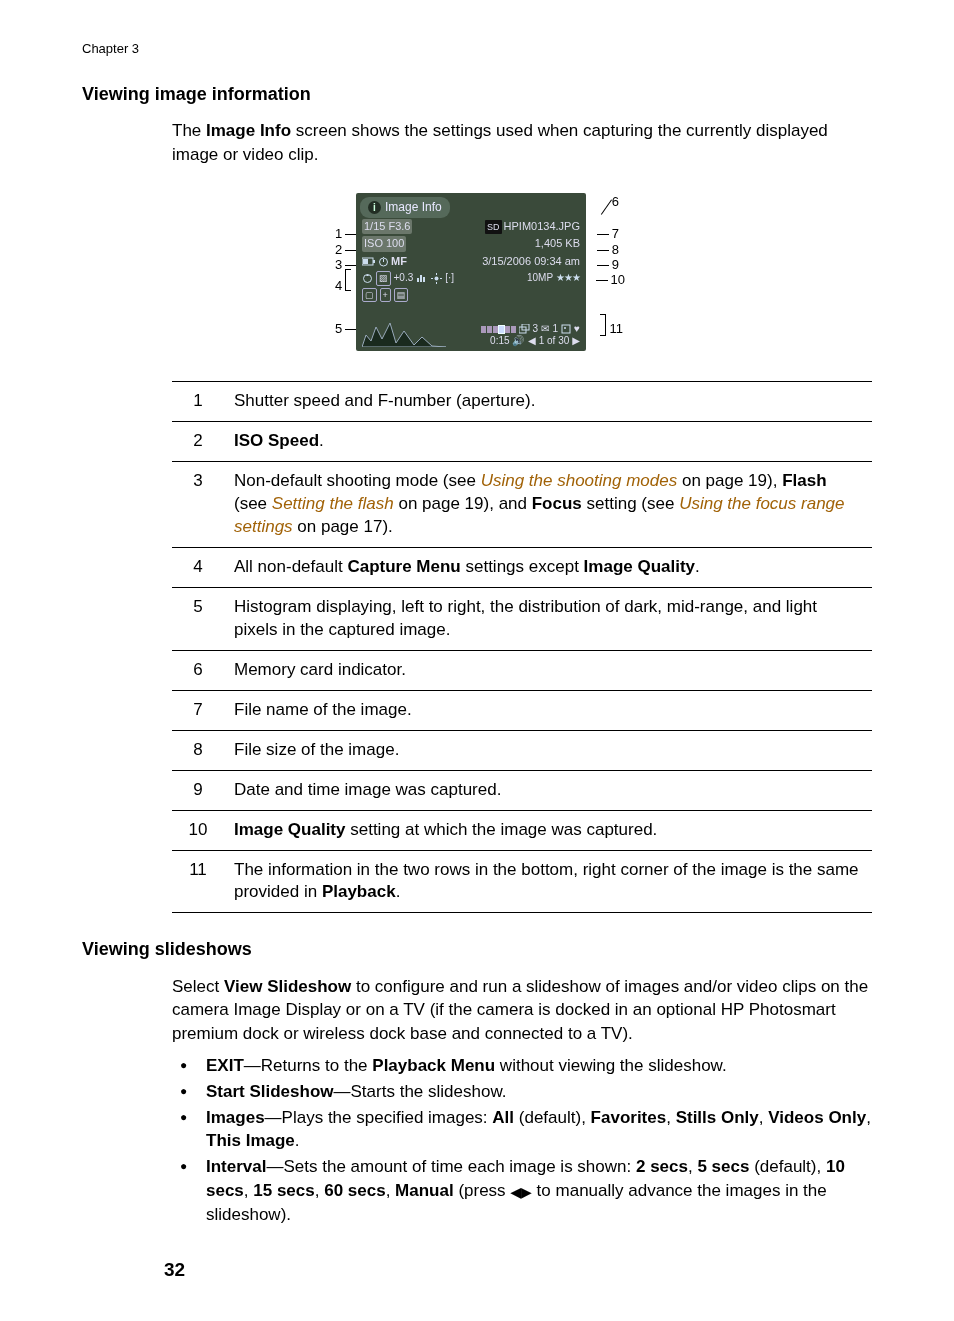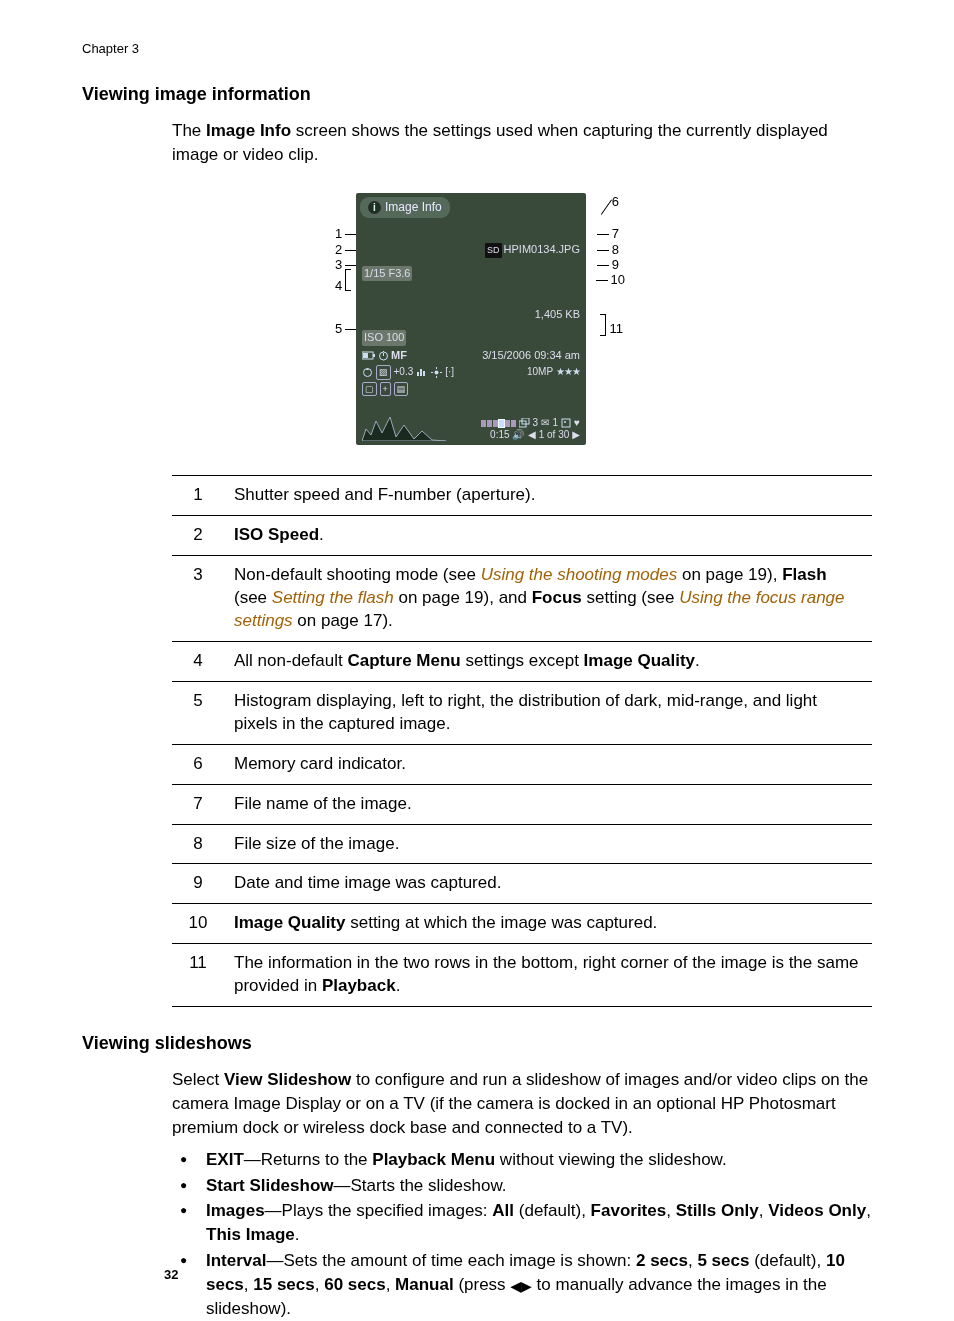--- a/index.html
+++ b/index.html
@@ -73,21 +73,21 @@
       line-height: 13px;
     }
     .lcd-row {
       display: flex;
       justify-content: space-between;
       align-items: center;
       padding: 1px 2px;
       font-size: 11px;
     }
     .lcd-row span { white-space: nowrap; }
-    .lcd .shutter { background: rgba(255,255,255,0.25); padding: 0 2px; border-radius: 2px; margin-top: 47px; }
+    .lcd .shutter { background: rgba(255,255,255,0.25); padding: 0 2px; border-radius: 2px; }
     .lcd .sd-chip {
       display: inline-block;
       background: #111;
       padding: 1px 2px;
       border-radius: 1px;
       font-size: 9px;
       margin-right: 2px;
     }
     .lcd .mf-bar {
       display: inline-flex; gap:2px; align-items:center;
@@ -220,21 +220,21 @@
       top: 0;
       font-size: 12px;
       line-height: 22px;
     }
     .arrow-lr {
       display: inline-block;
       font-size: 14px;
       vertical-align: -1px;
     }
     .page-number {
-      font-size: 13px;
+      font-size: 19px;
       font-weight: bold;
       position: absolute;
       bottom: 36px;
       left: 82px;
     }
     .page-wrap { position: relative; min-height: 1280px; }
   </style>
 </head>
 <body>
 <div class="page-wrap">

